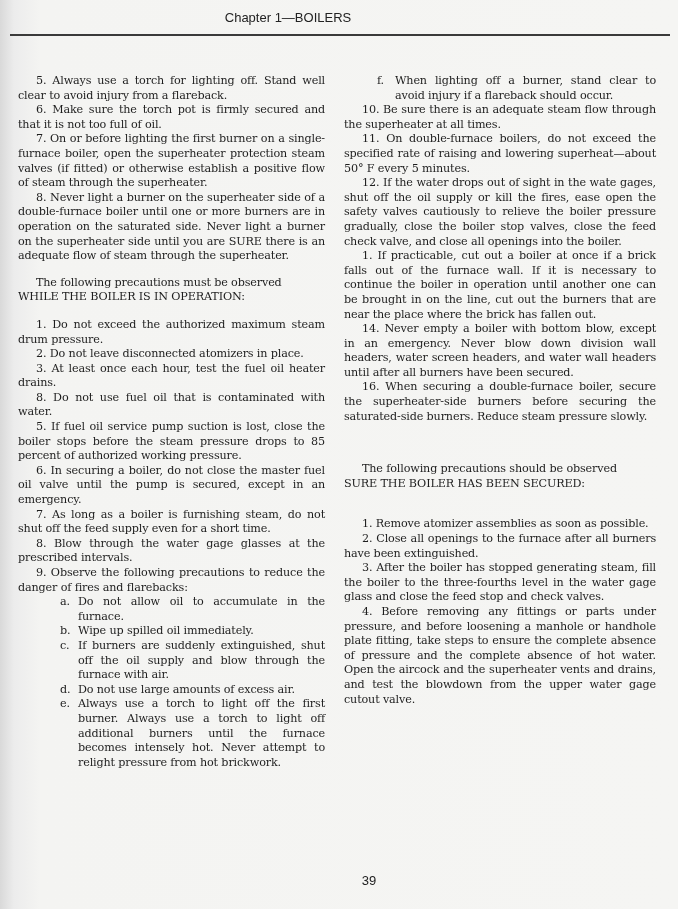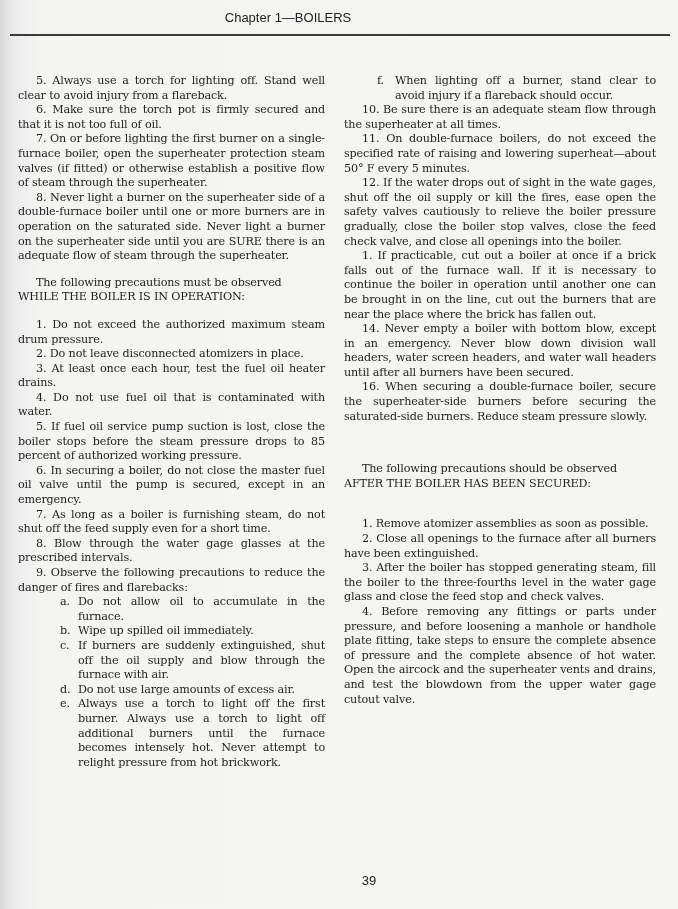--- a/index.html
+++ b/index.html
@@ -60,21 +60,21 @@
 
   <p class="heading">
     <span>The following precautions must be observed</span>
     <span class="caps">WHILE THE BOILER IS IN OPERATION:</span>
   </p>
   <div class="gap"></div>
 
   <p class="para">1. Do not exceed the authorized maximum steam drum pressure.</p>
   <p class="para">2. Do not leave disconnected atomizers in place.</p>
   <p class="para">3. At least once each hour, test the fuel oil heater drains.</p>
-  <p class="para">4. Do not use fuel oil that is contaminated with water.</p>
+  <p class="para">8. Do not use fuel oil that is contaminated with water.</p>
   <p class="para">5. If fuel oil service pump suction is lost, close the boiler stops before the steam pressure drops to 85 percent of authorized working pressure.</p>
   <p class="para">6. In securing a boiler, do not close the master fuel oil valve until the pump is secured, except in an emergency.</p>
   <p class="para">7. As long as a boiler is furnishing steam, do not shut off the feed supply even for a short time.</p>
   <p class="para">8. Blow through the water gage glasses at the prescribed intervals.</p>
   <p class="para">9. Observe the following precautions to reduce the danger of fires and flarebacks:</p>
 
   <div class="sub">
     <span class="lbl">a.</span>
     <span class="txt">Do not allow oil to accumulate in the furnace.</span>
   </div>
@@ -105,21 +105,21 @@
   <p class="para">10. Be sure there is an adequate steam flow through the superheater at all times.</p>
   <p class="para">11. On double-furnace boilers, do not exceed the specified rate of raising and lowering superheat—about 50° F every 5 minutes.</p>
   <p class="para">12. If the water drops out of sight in the wate gages, shut off the oil supply or kill the fires, ease open the safety valves cautiously to relieve the boiler pressure gradually, close the boiler stop valves, close the feed check valve, and close all openings into the boiler.</p>
   <p class="para">1. If practicable, cut out a boiler at once if a brick falls out of the furnace wall. If it is necessary to continue the boiler in operation until another one can be brought in on the line, cut out the burners that are near the place where the brick has fallen out.</p>
   <p class="para">14. Never empty a boiler with bottom blow, except in an emergency. Never blow down division wall headers, water screen headers, and water wall headers until after all burners have been secured.</p>
   <p class="para">16. When securing a double-furnace boiler, secure the superheater-side burners before securing the saturated-side burners. Reduce steam pressure slowly.</p>
 
   <div class="gap-lg"></div>
   <p class="heading">
     <span>The following precautions should be observed</span>
-    <span class="caps">AFTER THE BOILER HAS BEEN SECURED:</span>
+    <span class="caps">SURE THE BOILER HAS BEEN SECURED:</span>
   </p>
   <div class="gap-lg"></div>
 
   <p class="para">1. Remove atomizer assemblies as soon as possible.</p>
   <p class="para">2. Close all openings to the furnace after all burners have been extinguished.</p>
   <p class="para">3. After the boiler has stopped generating steam, fill the boiler to the three-fourths level in the water gage glass and close the feed stop and check valves.</p>
   <p class="para">4. Before removing any fittings or parts under pressure, and before loosening a manhole or handhole plate fitting, take steps to ensure the complete absence of pressure and the complete absence of hot water. Open the aircock and the superheater vents and drains, and test the blowdown from the upper water gage cutout valve.</p>
 </div>
 
 <div class="pagenum">39</div>

